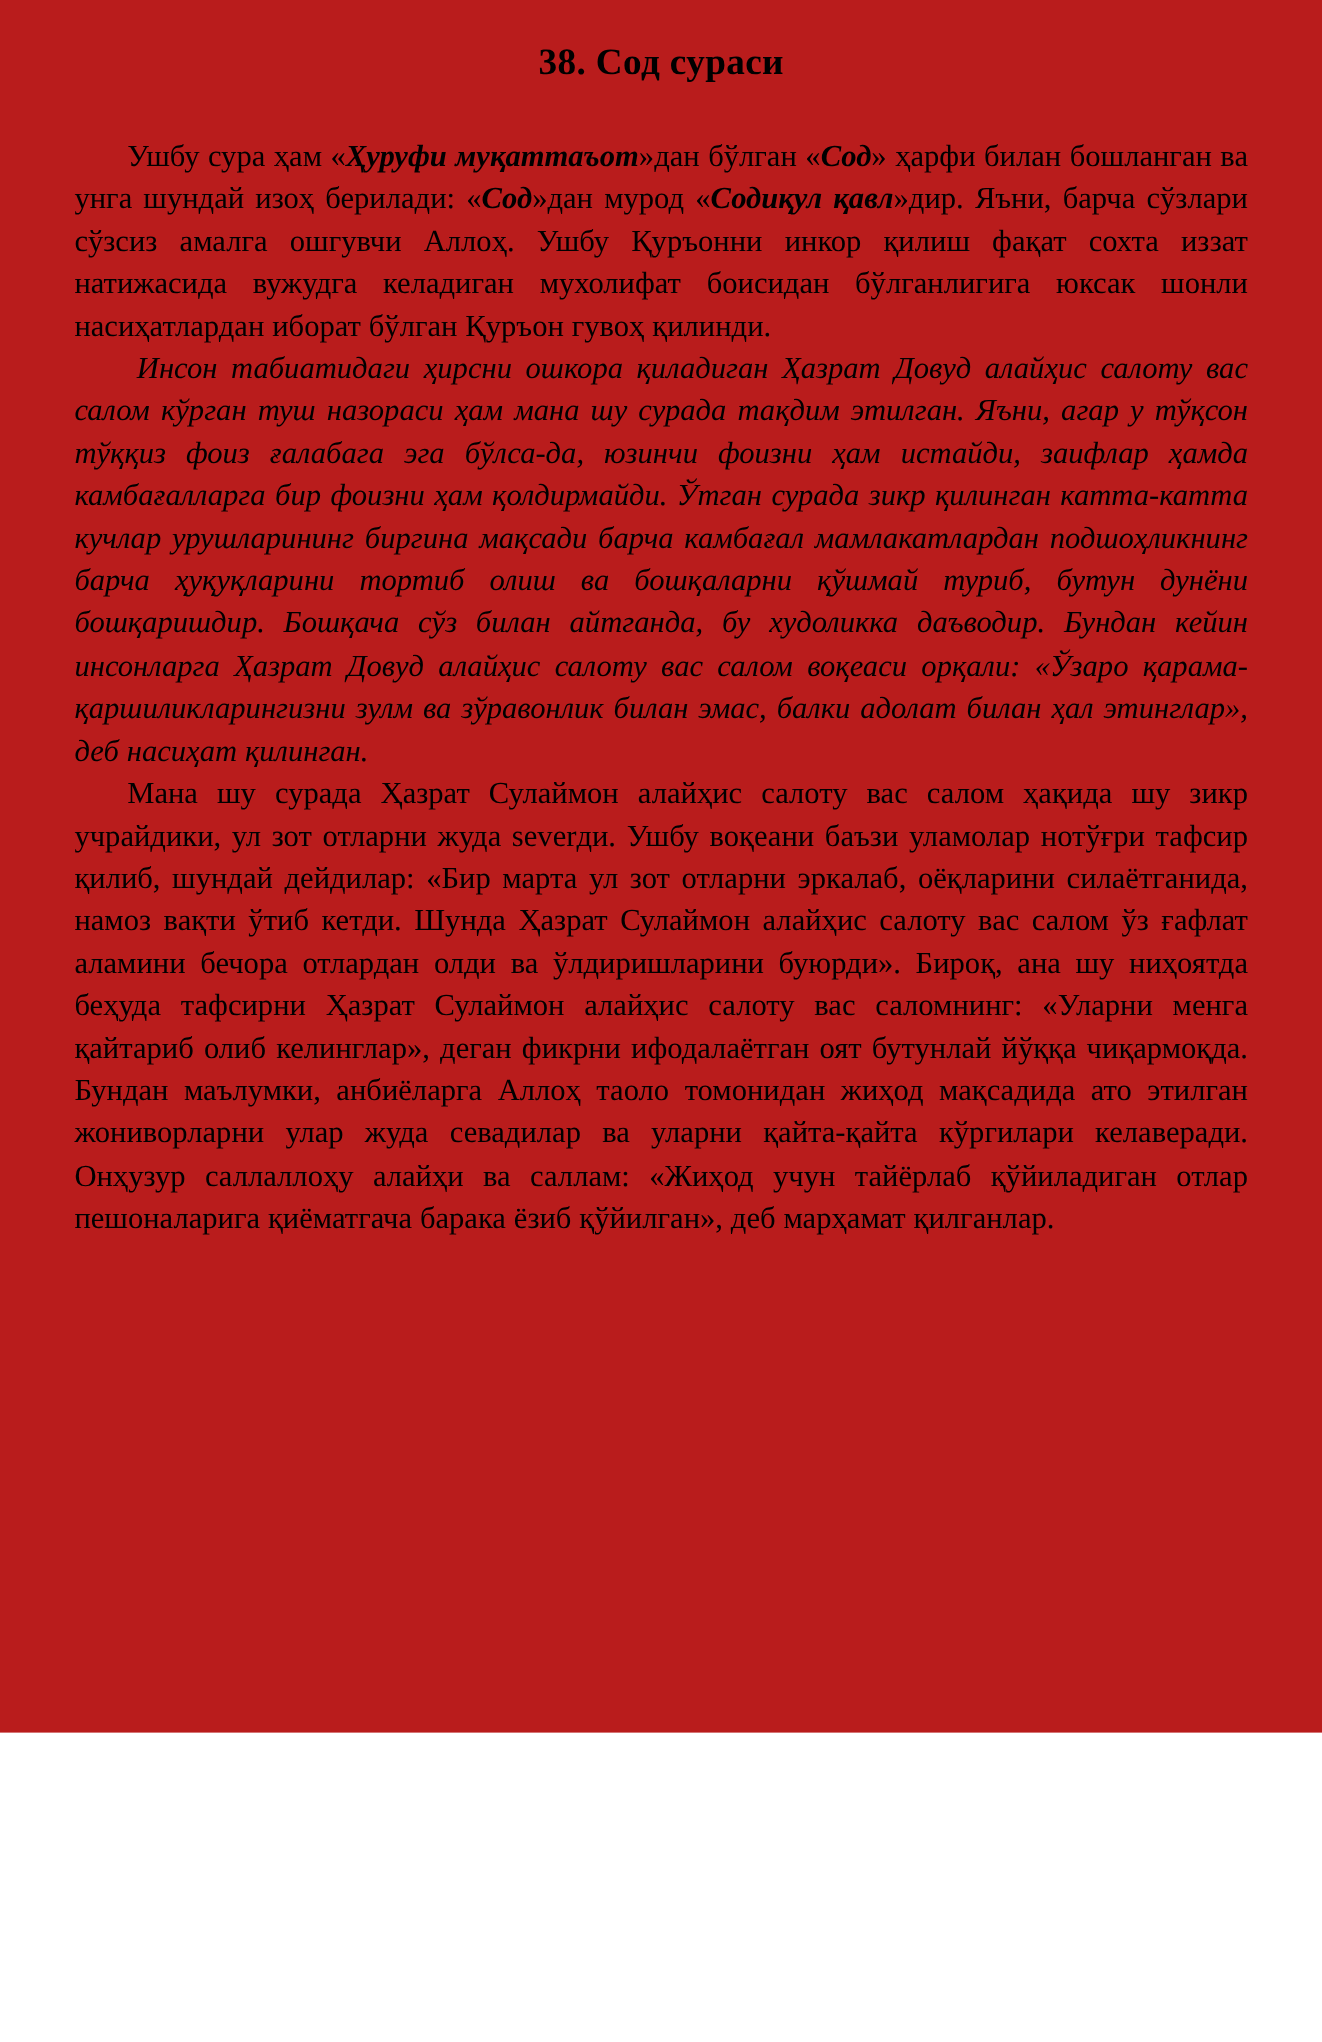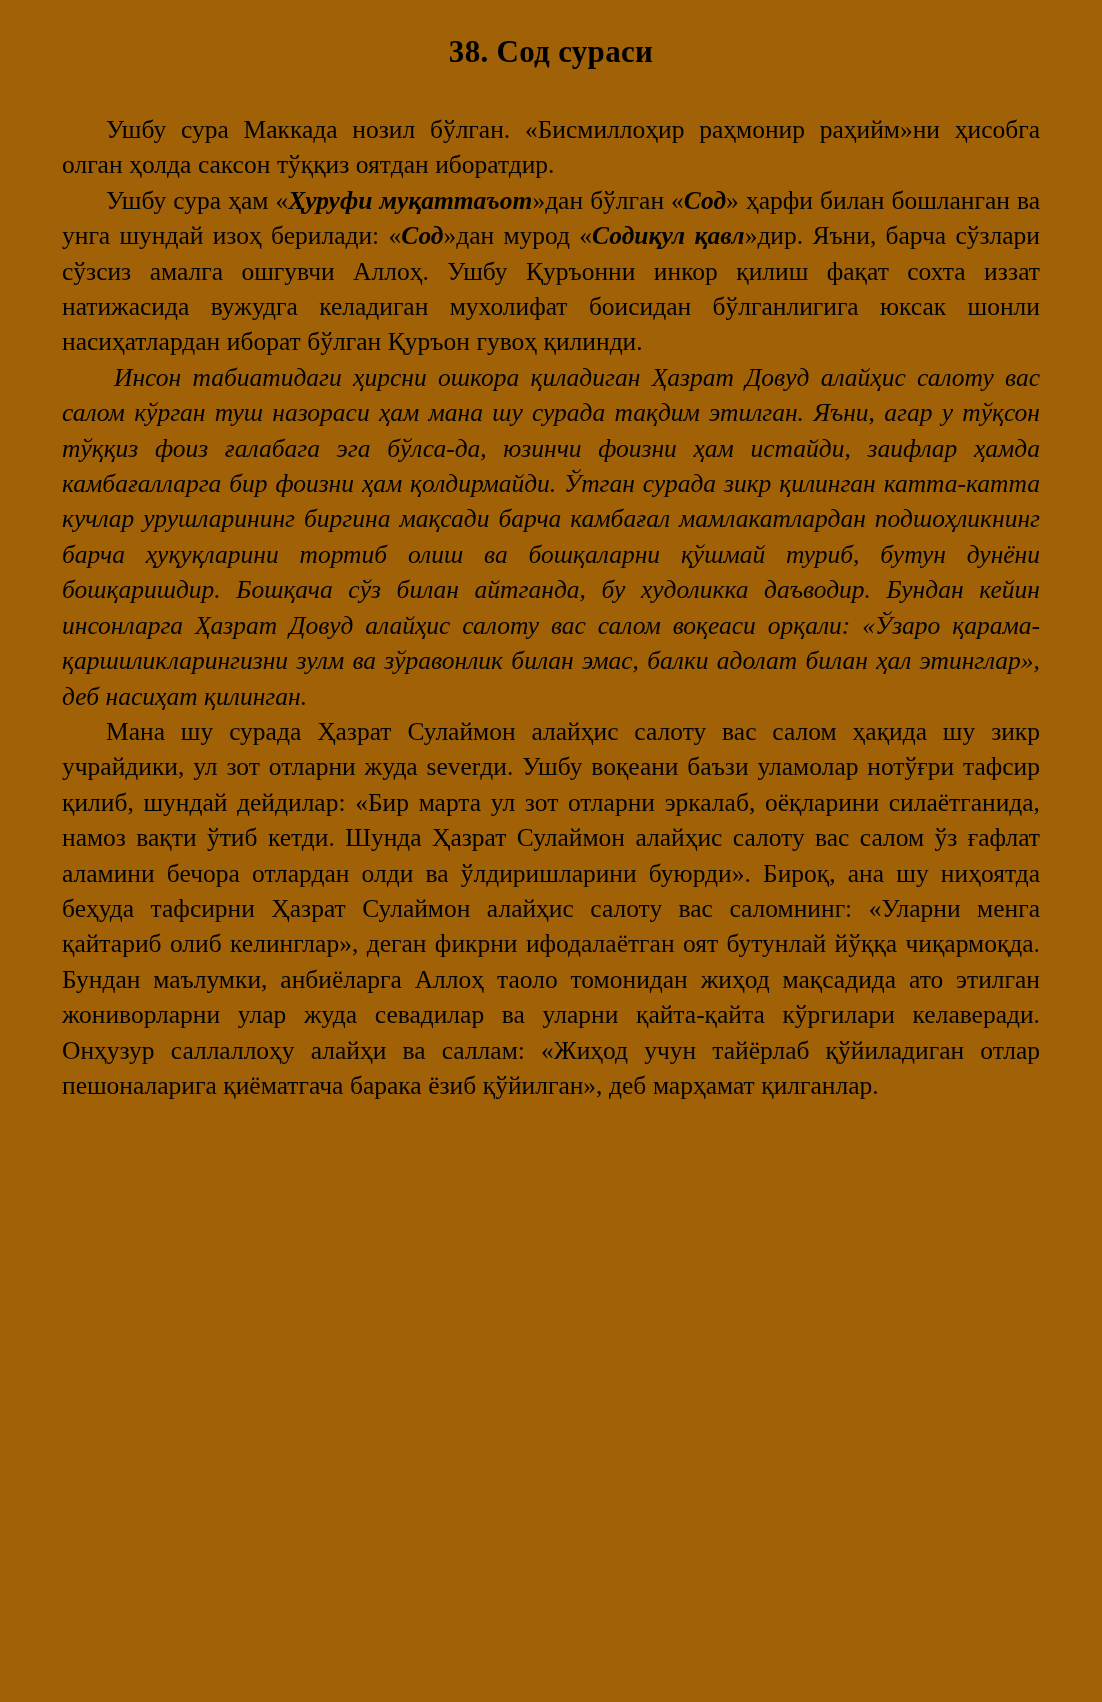--- a/index.html
+++ b/index.html
@@ -3,22 +3,22 @@
 <meta charset="utf-8">
 <style>
   html, body {
     margin: 0;
     padding: 0;
     background: #ffffff;
   }
   .page {
     position: relative;
     width: 1102px;
-    height: 1702px;
-    background: #a16207;
+    height: 1444px;
+    background: #b91c1c;
     box-sizing: border-box;
     overflow: hidden;
     font-family: "Liberation Serif", "DejaVu Serif", serif;
     color: #000000;
   }
   .content {
     position: absolute;
     left: 62px;
     top: 0;
     width: 978px;
@@ -92,21 +92,20 @@
 <body>
 
 <div class="page">
 
   <div class="content">
 
     <h1 class="page-title">38. Сод сураси</h1>
 
     <div class="body-text">
 
-      <p class="para"><span>Ушбу сура Маккада нозил бўлган. «Бисмиллоҳир раҳмонир раҳийм»ни ҳисобга олган ҳолда саксон тўққиз оятдан иборатдир.</span></p>
 
       <p class="para"><span>Ушбу сура ҳам «</span><i>Ҳуруфи муқаттаъот</i><span>»дан бўлган «</span><i>Сод</i><span>» ҳарфи билан бошланган ва унга шундай изоҳ берилади: «</span><i>Сод</i><span>»дан мурод «</span><i>Содиқул қавл</i><span>»дир. Яъни, барча сўзлари сўзсиз амалга ошгувчи Аллоҳ. Ушбу Қуръонни инкор қилиш фақат сохта иззат натижасида вужудга келадиган мухолифат боисидан бўлганлигига юксак шонли насиҳатлардан иборат бўлган Қуръон гувоҳ қилинди.</span></p>
 
       <p class="para wide-indent"><span>Инсон табиатидаги ҳирсни ошкора қиладиган Ҳазрат Довуд алайҳис салоту вас салом кўрган туш назораси ҳам мана шу сурада тақдим этилган. Яъни, агар у тўқсон тўққиз фоиз ғалабага эга бўлса-да, юзинчи фоизни ҳам истайди, заифлар ҳамда камбағалларга бир фоизни ҳам қолдирмайди. Ўтган сурада зикр қилинган катта-катта кучлар урушларининг биргина мақсади барча камбағал мамлакатлардан подшоҳликнинг барча ҳуқуқларини тортиб олиш ва бошқаларни қўшмай туриб, бутун дунёни бошқаришдир. Бошқача сўз билан айтганда, бу худоликка даъводир. Бундан кейин инсонларга Ҳазрат Довуд алайҳис салоту вас салом воқеаси орқали: «Ўзаро қарама-қаршиликларингизни зулм ва зўравонлик билан эмас, балки адолат билан ҳал этинглар», деб насиҳат қилинган.</span></p>
 
       <p class="para"><span>Мана шу сурада Ҳазрат Сулаймон алайҳис салоту вас салом ҳақида шу зикр учрайдики, ул зот отларни жуда severди. Ушбу воқеани баъзи уламолар нотўғри тафсир қилиб, шундай дейдилар: «Бир марта ул зот отларни эркалаб, оёқларини силаётганида, намоз вақти ўтиб кетди. Шунда Ҳазрат Сулаймон алайҳис салоту вас салом ўз ғафлат аламини бечора отлардан олди ва ўлдиришларини буюрди». Бироқ, ана шу ниҳоятда беҳуда тафсирни Ҳазрат Сулаймон алайҳис салоту вас саломнинг: «Уларни менга қайтариб олиб келинглар», деган фикрни ифодалаётган оят бутунлай йўққа чиқармоқда. Бундан маълумки, анбиёларга Аллоҳ таоло томонидан жиҳод мақсадида ато этилган жониворларни улар жуда севадилар ва уларни қайта-қайта кўргилари келаверади. Онҳузур саллаллоҳу алайҳи ва саллам: «Жиҳод учун тайёрлаб қўйиладиган отлар пешоналарига қиёматгача барака ёзиб қўйилган», деб марҳамат қилганлар.</span></p>
 
     </div>
   </div>
 

